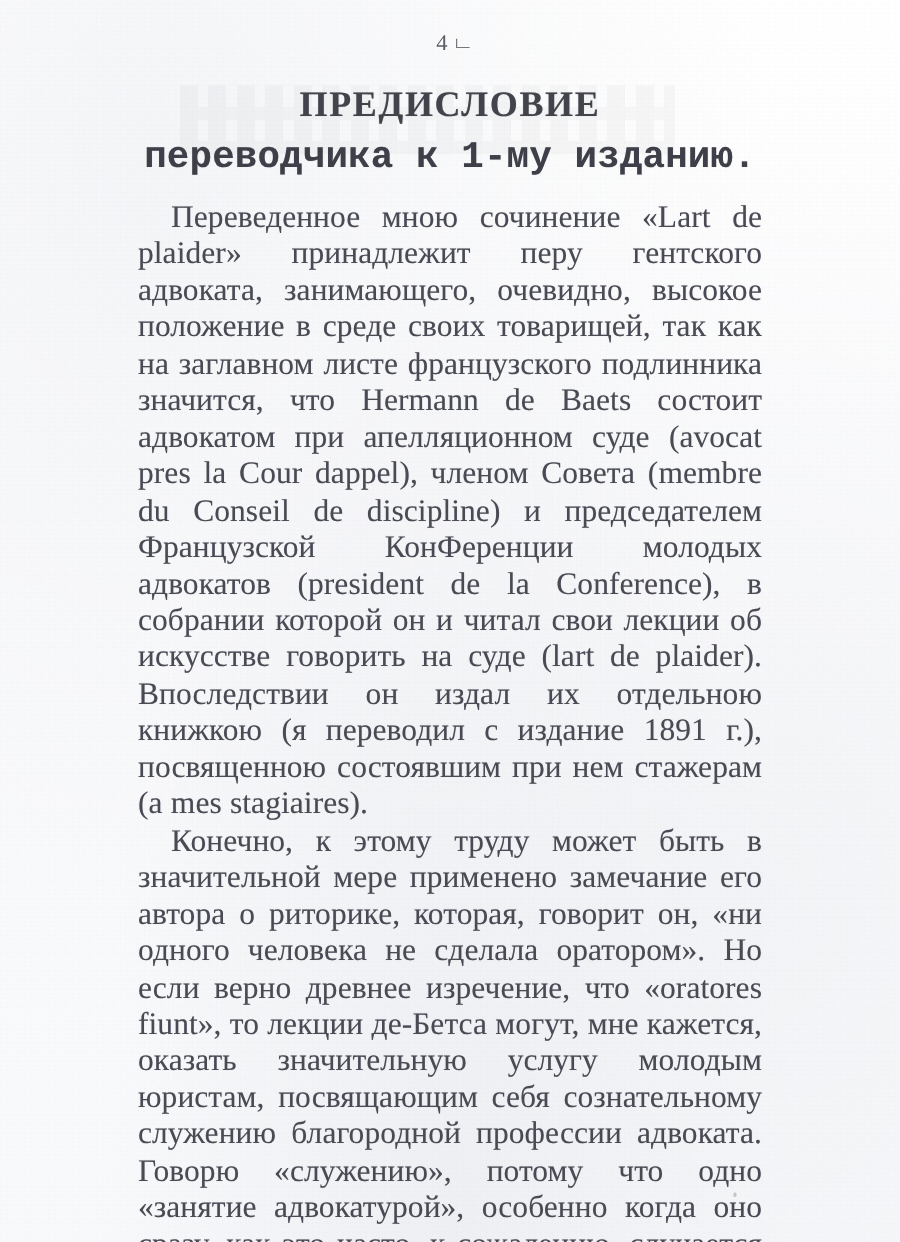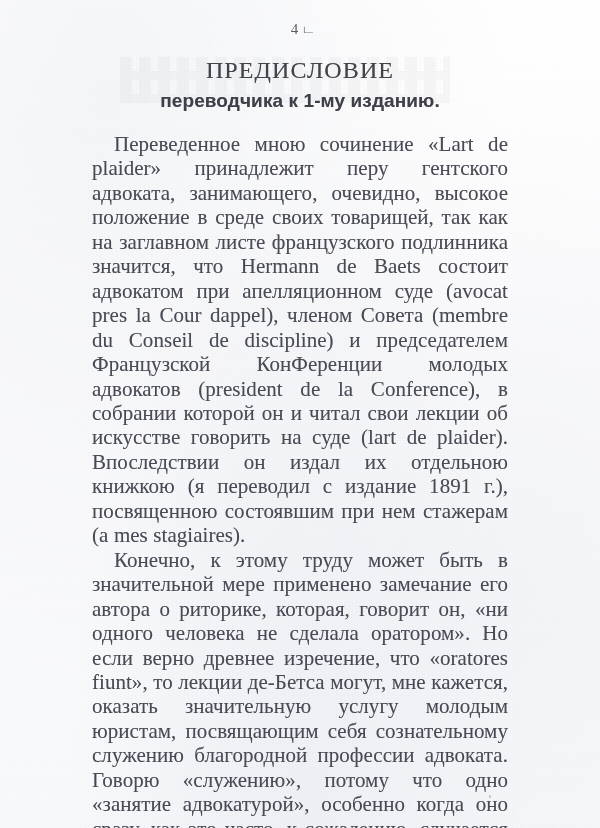--- a/index.html
+++ b/index.html
@@ -86,33 +86,33 @@
     top: 58px;
     left: 0;
     right: 0;
     text-align: center;
   }
   .doc-title {
     margin: 0;
     font-size: 24px;
     line-height: 1.06;
     letter-spacing: 1.1px;
-    font-weight: 400;
+    font-weight: 700;
     color: #43434c;
     font-family: "Liberation Serif", "DejaVu Serif", serif;
     text-shadow: 0 0 .6px rgba(70,70,80,.40);
   }
   .doc-subtitle {
     margin: 8px 0 0 0;
-    font-size: 19px;
+    font-size: 25px;
     line-height: 1.1;
     font-weight: 600;
     letter-spacing: .1px;
     color: #3f3f49;
-    font-family: Liberation Sans, sans-serif;
+    font-family: Liberation Mono, monospace;
     text-shadow: 0 0 .5px rgba(70,70,80,.35);
   }
 
   
   .body-col {
     position: absolute;
     left: 92px;
     top: 132px;
     width: 416px;
   }

